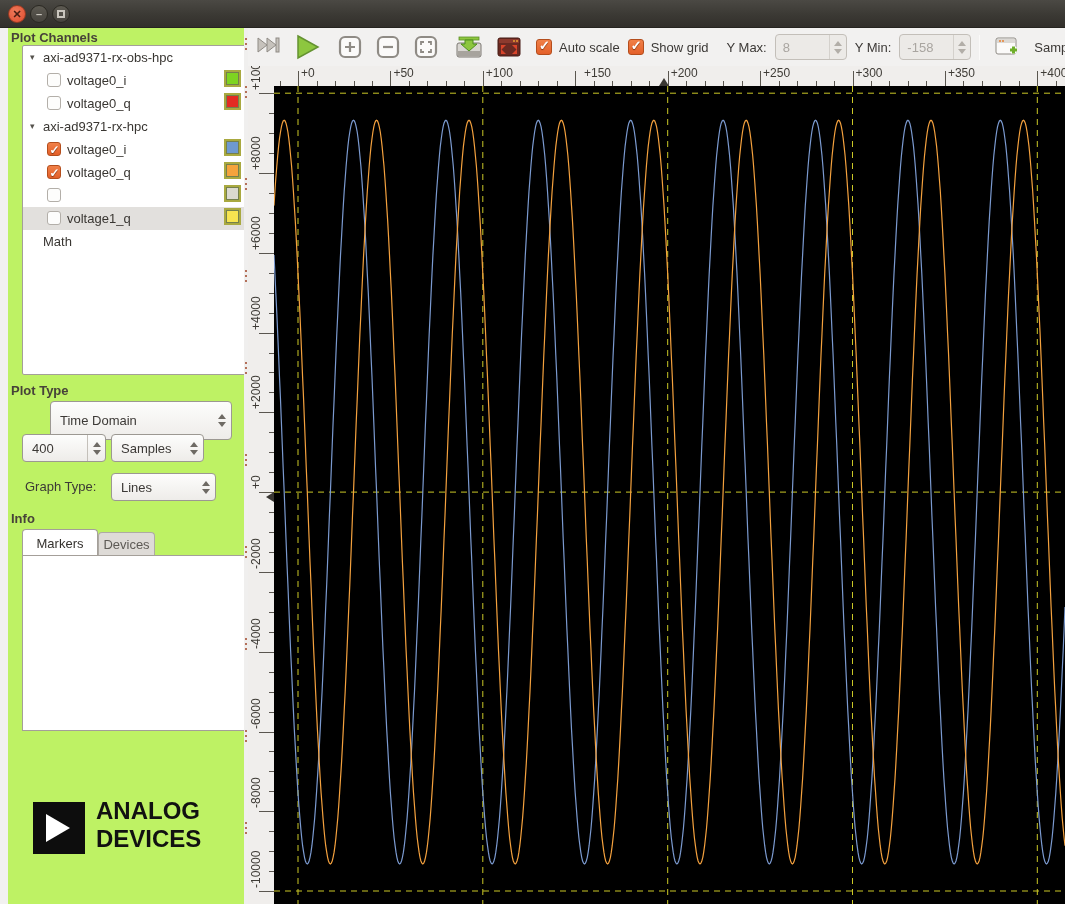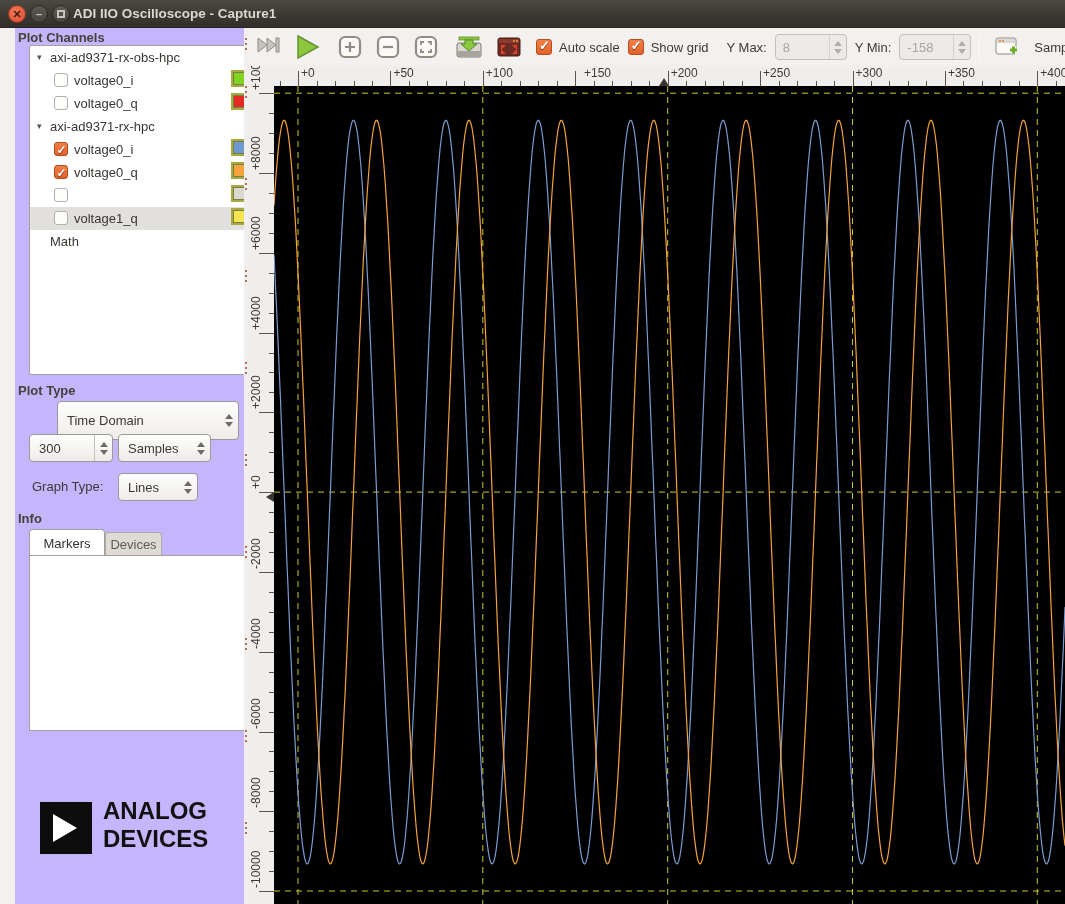--- a/index.html
+++ b/index.html
@@ -10,21 +10,21 @@
   .titlebar{position:absolute;left:0;top:0;width:1065px;height:28px;
     background:linear-gradient(#4b4944,#3b3934 55%,#322f2b);border-bottom:1px solid #262420;}
   .wbtn{position:absolute;top:5px;width:18px;height:18px;border-radius:50%;display:flex;align-items:center;justify-content:center;font-size:11px;font-weight:bold;}
   .wbtn.close{left:8px;background:radial-gradient(circle at 40% 35%,#ef7a5a,#df4b2e);border:1px solid #963a22;color:#4a1d12;}
   .wbtn.min{left:30px;background:linear-gradient(#5d5a52,#474险43);background:linear-gradient(#5d5a52,#47443e);border:1px solid #2a2822;color:#ccc8c0;}
   .wbtn.max{left:52px;background:linear-gradient(#5d5a52,#47443e);border:1px solid #2a2822;}
   .wbtn.max i{display:block;width:8px;height:8px;border:2px solid #c9c5bd;}
   .title{position:absolute;left:73px;top:0;line-height:27px;color:#dcd8d0;font-weight:bold;font-size:13.5px;}
 
   
-  .sidebar{position:absolute;left:15px;top:28px;width:244px;height:876px;background:#c4b5fd;}
+  .sidebar{position:absolute;left:8px;top:28px;width:244px;height:876px;background:#bef264;}
   .panesep{position:absolute;left:244px;top:28px;width:4px;height:876px;background:#f0efee;
     background-image:repeating-linear-gradient(to bottom,transparent 0 18px,#b4705a 18px 20px,transparent 20px 23px,#b4705a 23px 25px,transparent 25px 28px,#b4705a 28px 30px,transparent 30px 92px);
     background-position:1px 40px;background-size:2px 100%;background-repeat:repeat-y;}
   .seclbl{position:absolute;font-size:13px;font-weight:bold;color:#474239;}
   .treebox{position:absolute;left:14px;top:17px;width:230px;height:330px;background:#fff;border:1px solid #a49f99;border-radius:2px;overflow:hidden;}
   .trow{position:relative;height:23px;line-height:23px;}
   .trow.selected{background:#e2e0dd;}
   .expander{position:absolute;left:7px;top:0;font-size:9px;color:#55524c;}
   .glabel{margin-left:20px;font-size:13px;color:#393632;}
   .clabel{margin-left:44px;font-size:13px;color:#393632;}
@@ -77,21 +77,20 @@
 <body>
 
 <div id="win">
 
   <div class="titlebar">
     <div class="wbtn close">✕</div>
     <div class="wbtn min">–</div>
     <div class="wbtn max">
         <i></i>
       </div>
-    <div class="title">ADI IIO Oscilloscope - Capture1</div>
   </div>
 
   <div class="sidebar">
     <div class="seclbl" style="left:3px;top:2px;">Plot Channels</div>
     <div class="treebox" id="tree-rows">
         <div class="trow">
           <div class="expander">▾</div>
           <div class="glabel">axi-ad9371-rx-obs-hpc</div>
         </div>
         <div class="trow">
@@ -134,35 +133,35 @@
 
     <div class="seclbl" style="left:3px;top:355px;">Plot Type</div>
     <div class="combo" style="left:14px;top:373px;width:182px;height:39px;margin-left:28px;">
       <span>Time Domain</span>
       <span class="arrs">
           <i class="aru"></i>
           <i class="ard"></i>
         </span>
     </div>
     <div class="spin" style="left:14px;top:406px;width:84px;height:28px;padding-left:9px;">
-      <span>300</span>
+      <span>400</span>
       <span class="arrs">
           <i class="aru"></i>
           <i class="ard"></i>
         </span>
     </div>
     <div class="combo" style="left:103px;top:406px;width:93px;height:28px;">
       <span>Samples</span>
       <span class="arrs">
           <i class="aru"></i>
           <i class="ard"></i>
         </span>
     </div>
     <div class="plainlbl" style="left:17px;top:451px;">Graph Type:</div>
-    <div class="combo" style="left:103px;top:445px;width:80px;height:28px;">
+    <div class="combo" style="left:103px;top:445px;width:105px;height:28px;">
       <span>Lines</span>
       <span class="arrs">
           <i class="aru"></i>
           <i class="ard"></i>
         </span>
     </div>
 
     <div class="seclbl" style="left:3px;top:483px;">Info</div>
     <div class="tab active">Markers</div>
     <div class="tab inactive">Devices</div>

